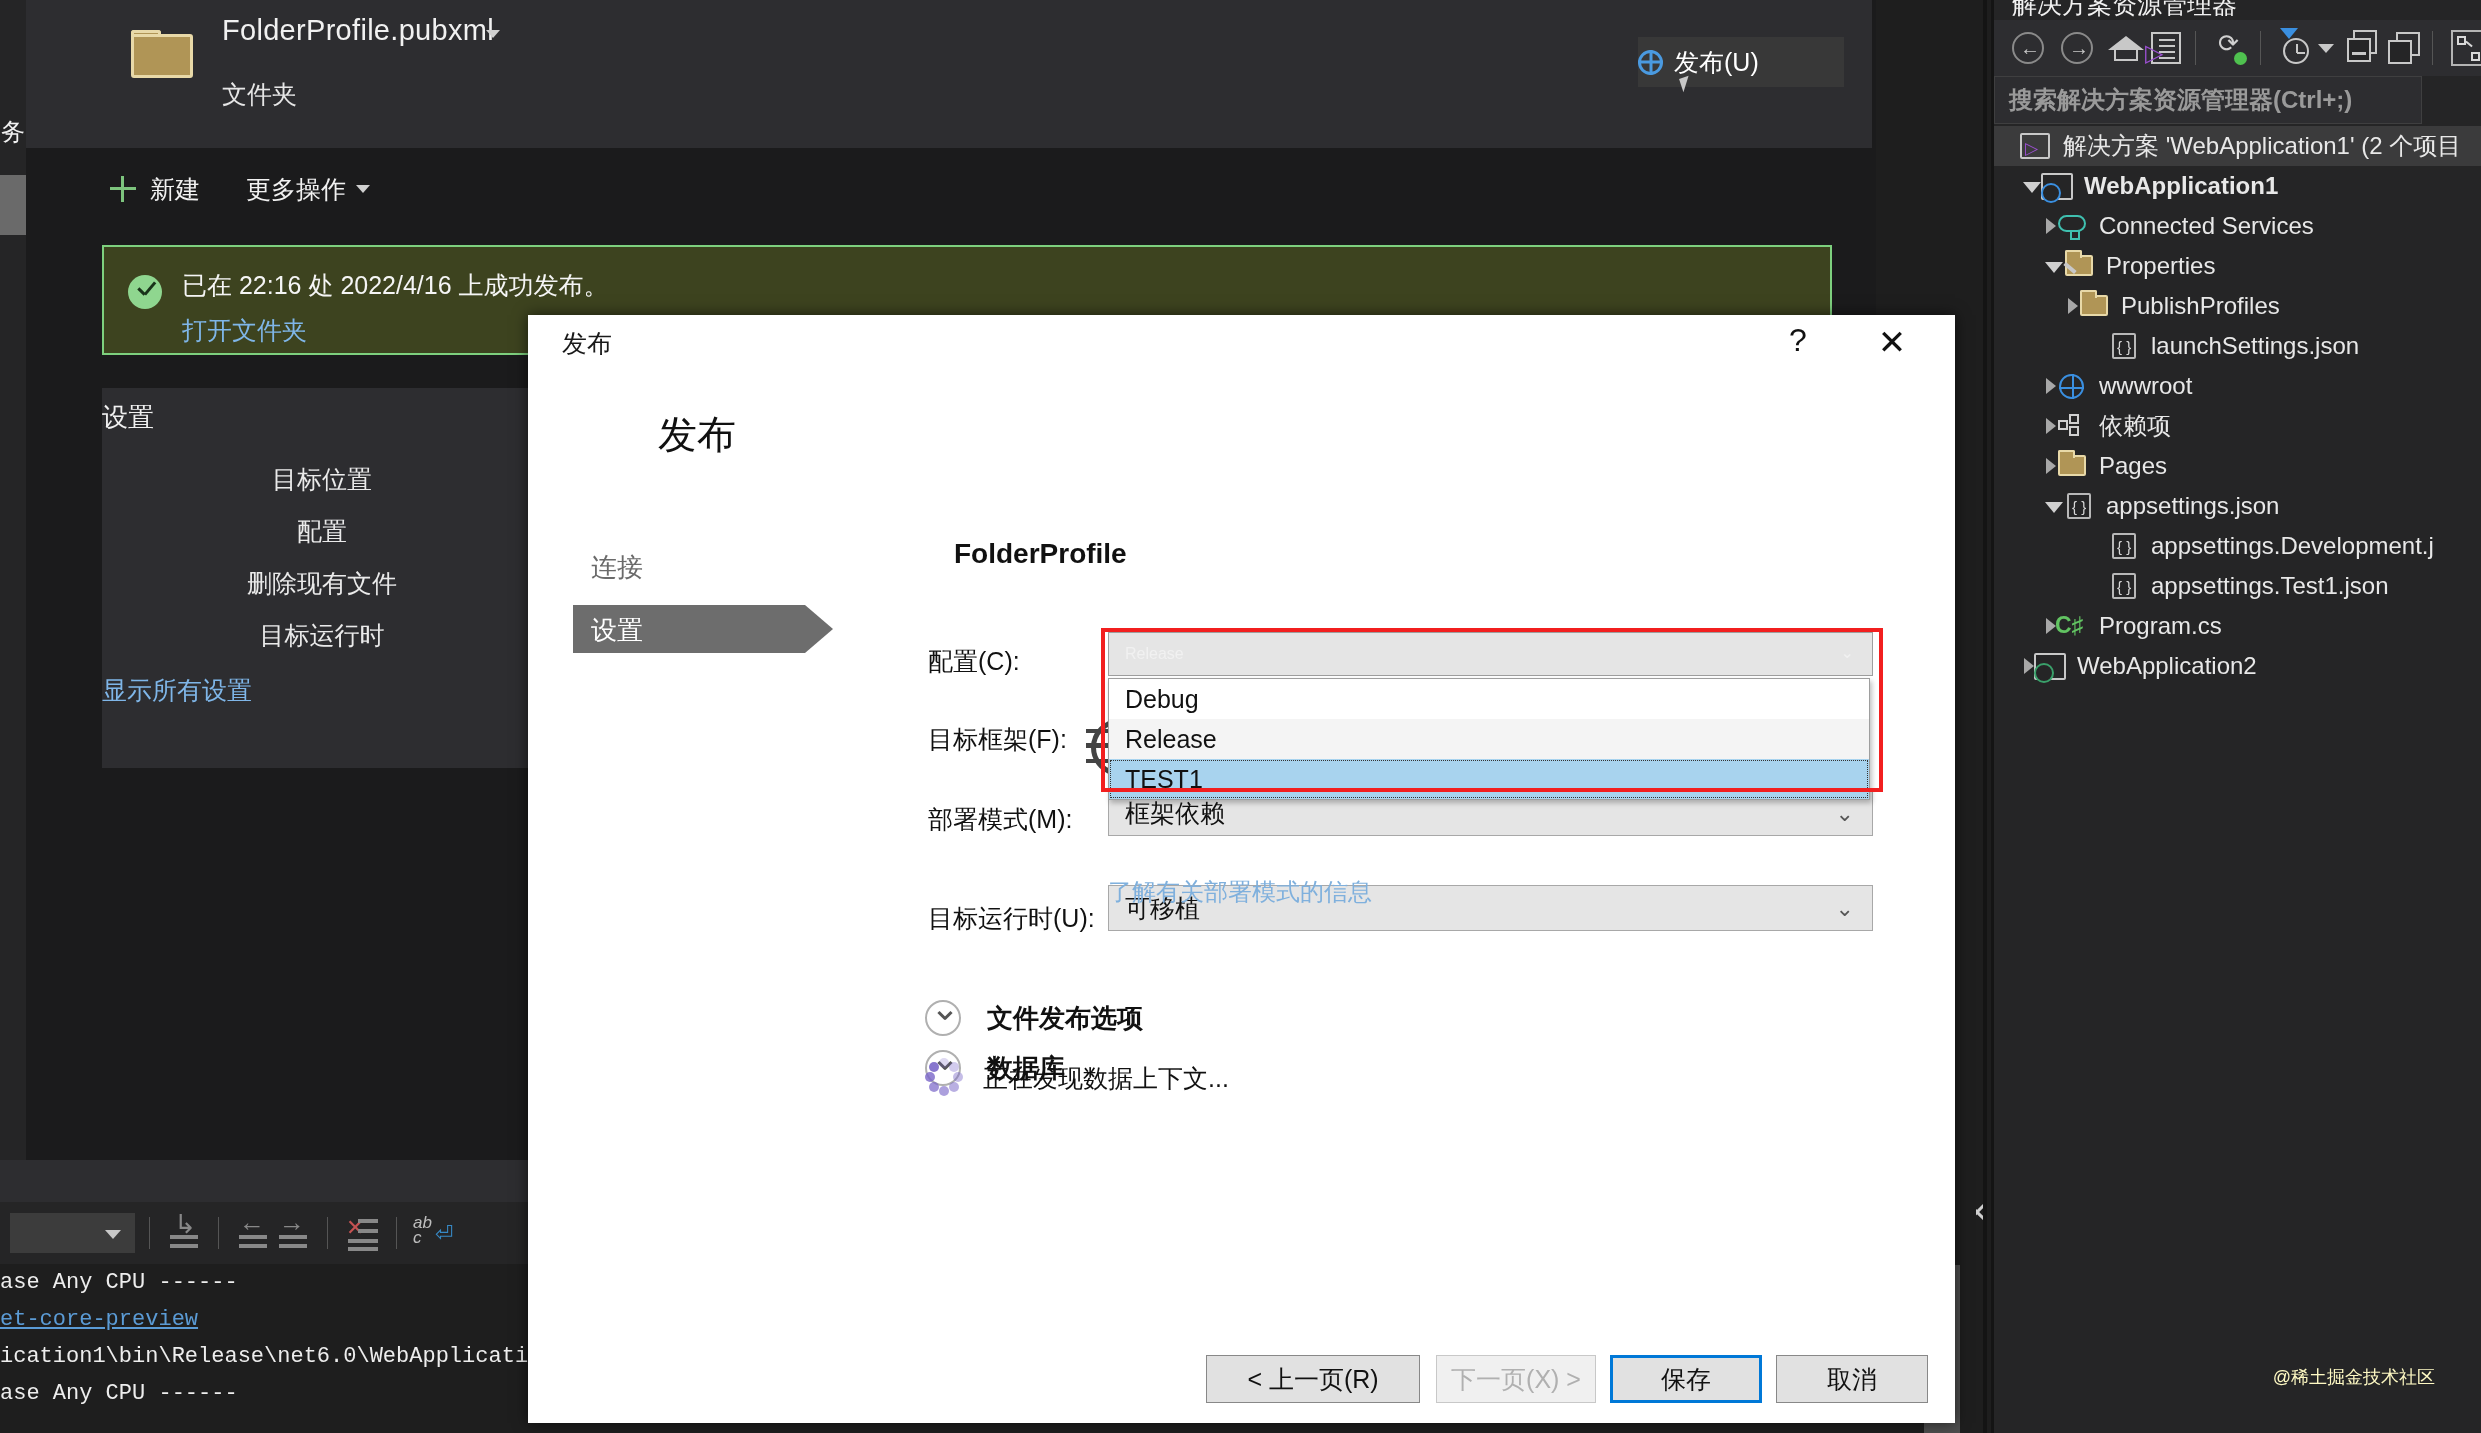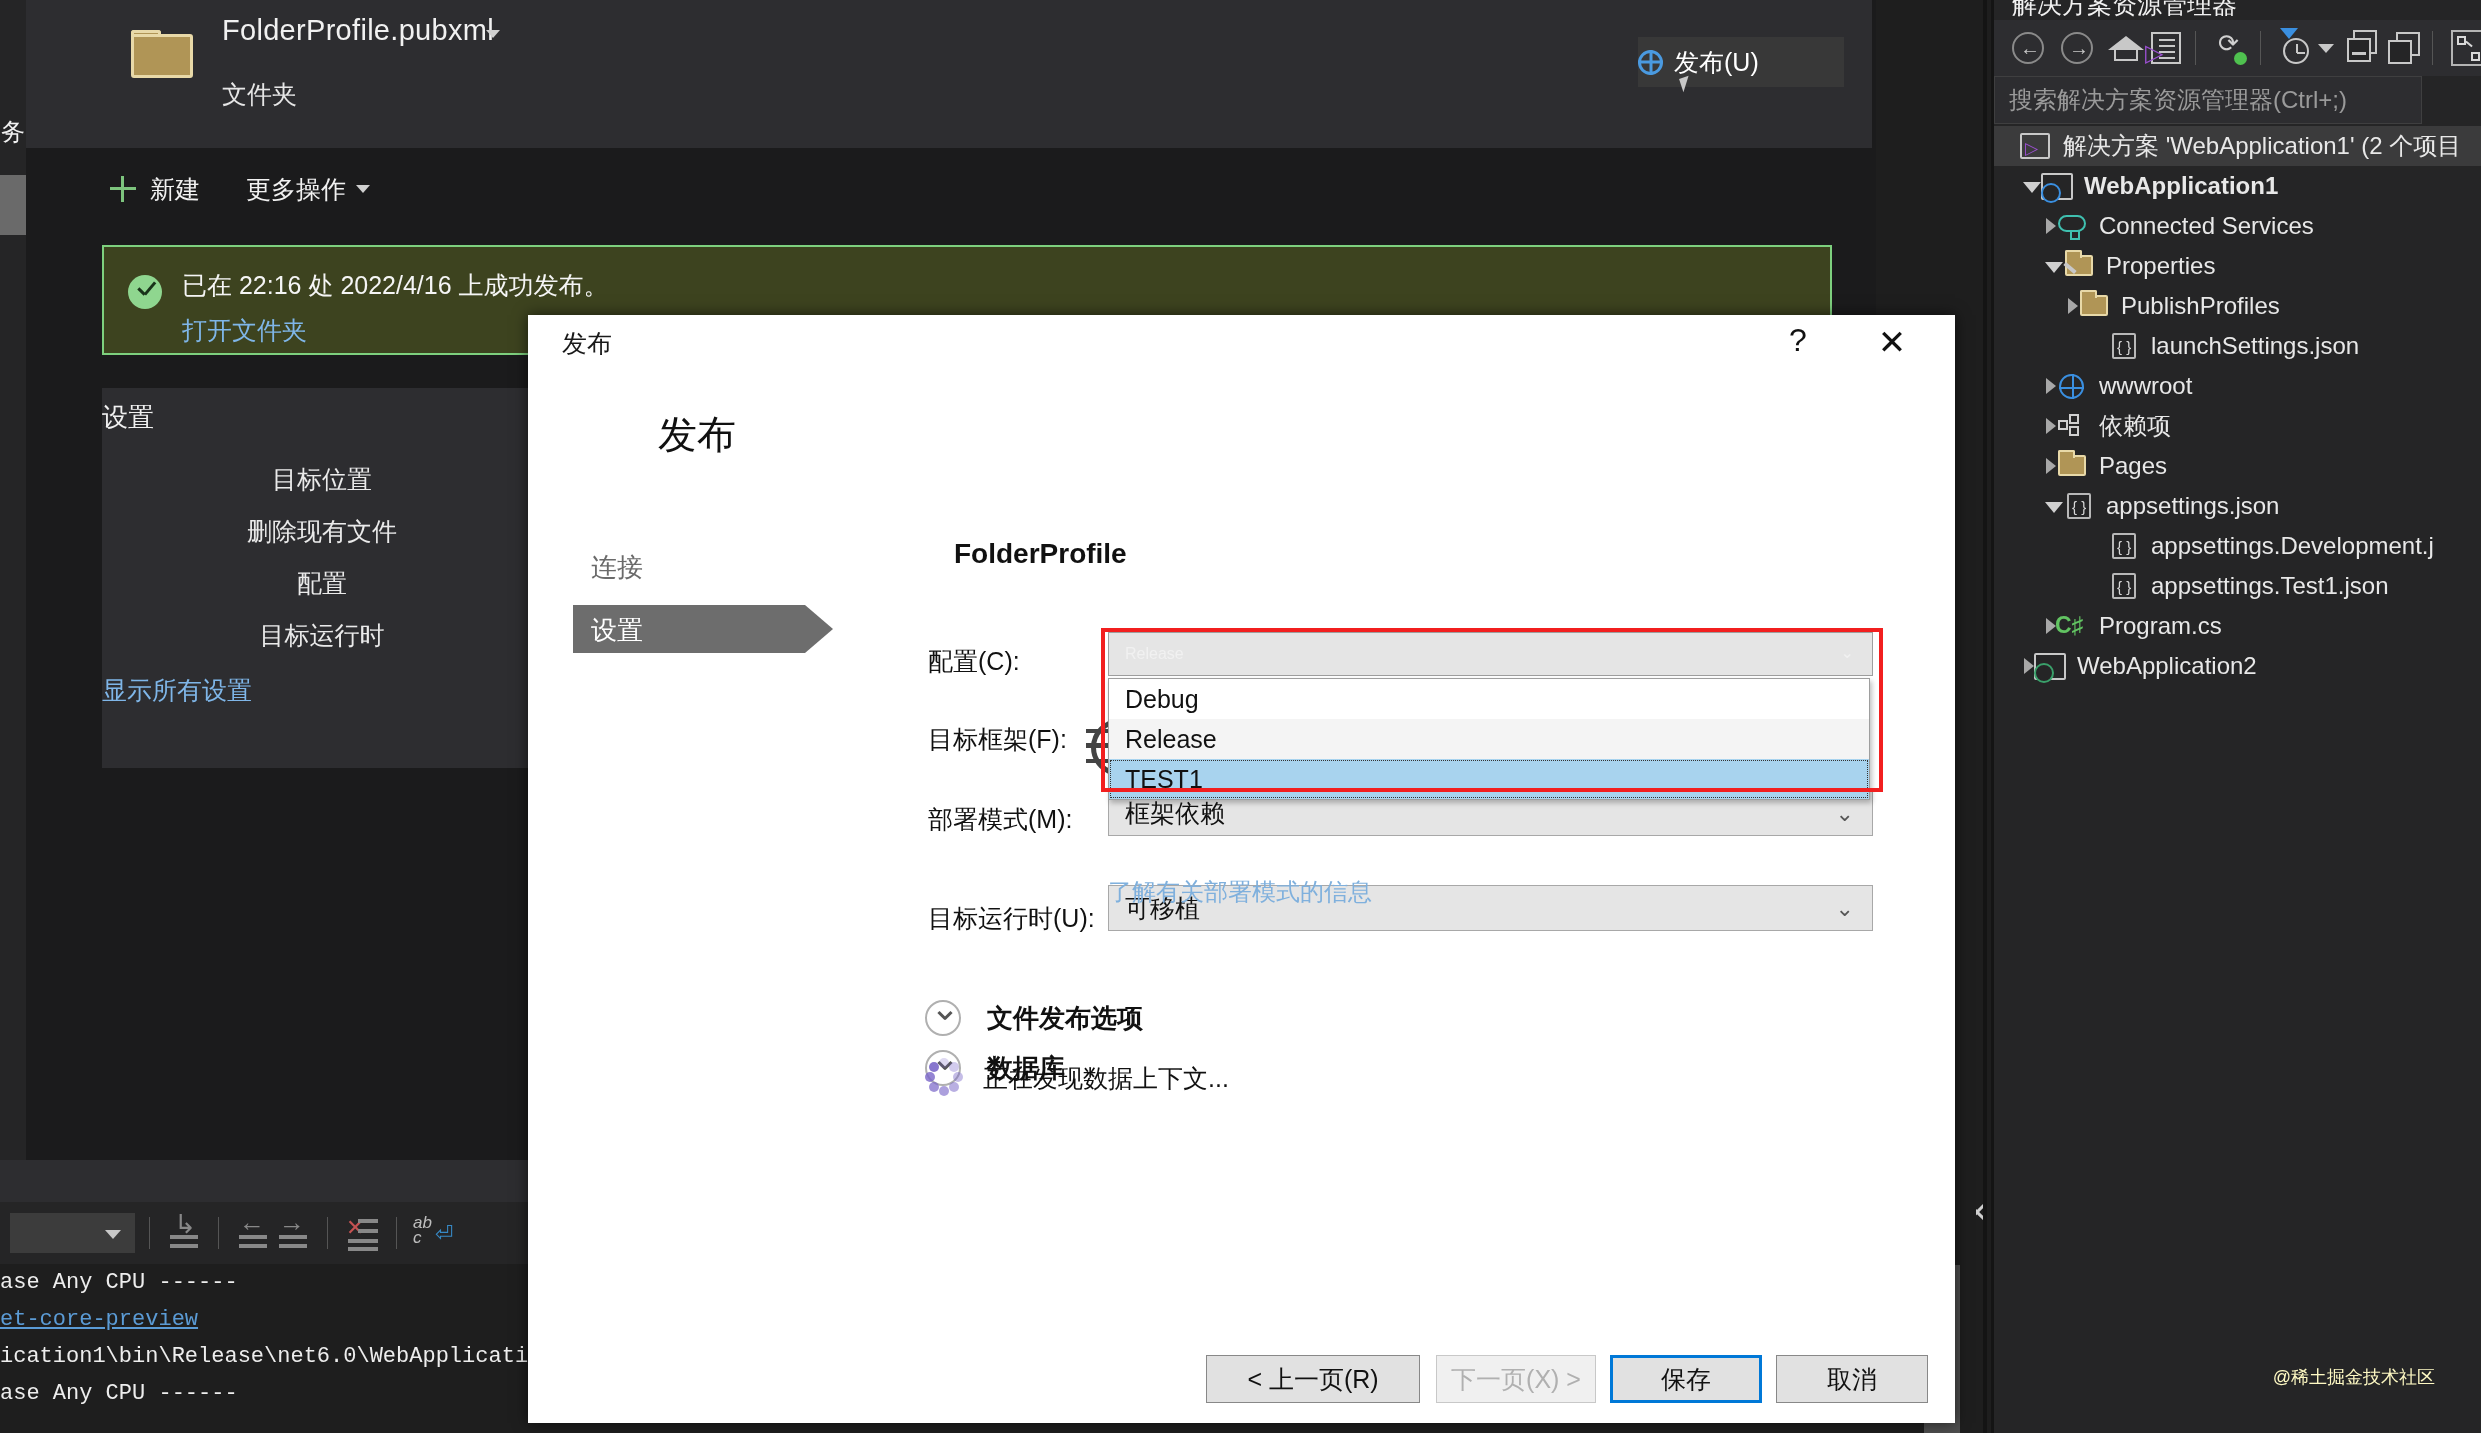--- a/index.html
+++ b/index.html
@@ -128,21 +128,21 @@
       border-left:9px solid transparent; border-right:9px solid transparent; border-top:11px solid #3a8fe0; }
   .tcaret { width:0; height:0; border-left:8px solid transparent; border-right:8px solid transparent;
       border-top:9px solid #c8c8c8; }
   .sq2 { position:absolute; width:24px; height:24px; border:2px solid #c8c8c8; }
   .collapse-line { position:absolute; left:12px; top:20px; width:16px; height:3px; background:#c8c8c8; }
   .boxed { position:absolute; left:2px; top:2px; width:36px; height:36px; border:2px solid #b4b4b4; }
   .boxed .n { position:absolute; width:9px; height:9px; border:2px solid #d8d8d8; }
   .boxed .e { position:absolute; background:#d8d8d8; }
 
   .se-search { position:absolute; left:0; top:76px; width:428px; height:48px; background:#2d2d30;
-      border:1px solid #3f3f40; display:flex; align-items:center; padding-left:14px; cursor:text; }
+      border:1px solid #3f3f40; display:flex; align-items:center; padding-left:14px; cursor:text;font-weight:bold; }
   .se-search span { font-size:24px; color:#9a9a9a; }
 
   .se-tree { position:absolute; left:0; top:126px; width:487px; }
   .tr { height:40px; display:flex; align-items:center; white-space:nowrap; cursor:pointer; }
   .tr.sel { background:#3b3b3c; }
   .tw { width:26px; flex:none; display:flex; align-items:center; justify-content:center; }
   .tw.r { width:0;height:0;border-top:8px solid transparent;border-bottom:8px solid transparent;border-left:10px solid #a8a8a8;margin-left:8px; }
   .tw.d { width:0;height:0;border-left:9px solid transparent;border-right:9px solid transparent;border-top:11px solid #d0d0d0;margin-left:7px;margin-top:3px; }
   .tw-sp { width:26px; flex:none; }
   .ic { width:34px; flex:none; position:relative; margin-right:9px; }
@@ -280,22 +280,22 @@
   <div class="banner">
     <div class="banner-check"></div>
     <div class="banner-text">已在 22:16 处 2022/4/16 上成功发布。</div>
     <div class="banner-link">打开文件夹</div>
   </div>
 
   <div class="set-card"></div>
   <div class="set-col">
     <div class="set-title">设置</div>
     <div class="set-item">目标位置</div>
+    <div class="set-item">配置</div>
     <div class="set-item">删除现有文件</div>
-    <div class="set-item">配置</div>
     <div class="set-item">目标运行时</div>
     <div class="set-showall">显示所有设置</div>
   </div>
 
   <div class="out-pane">
     <div class="out-tabstrip"></div>
     <div class="out-toolbar">
       <div class="out-combo">
           <i class="cc"></i>
         </div>

